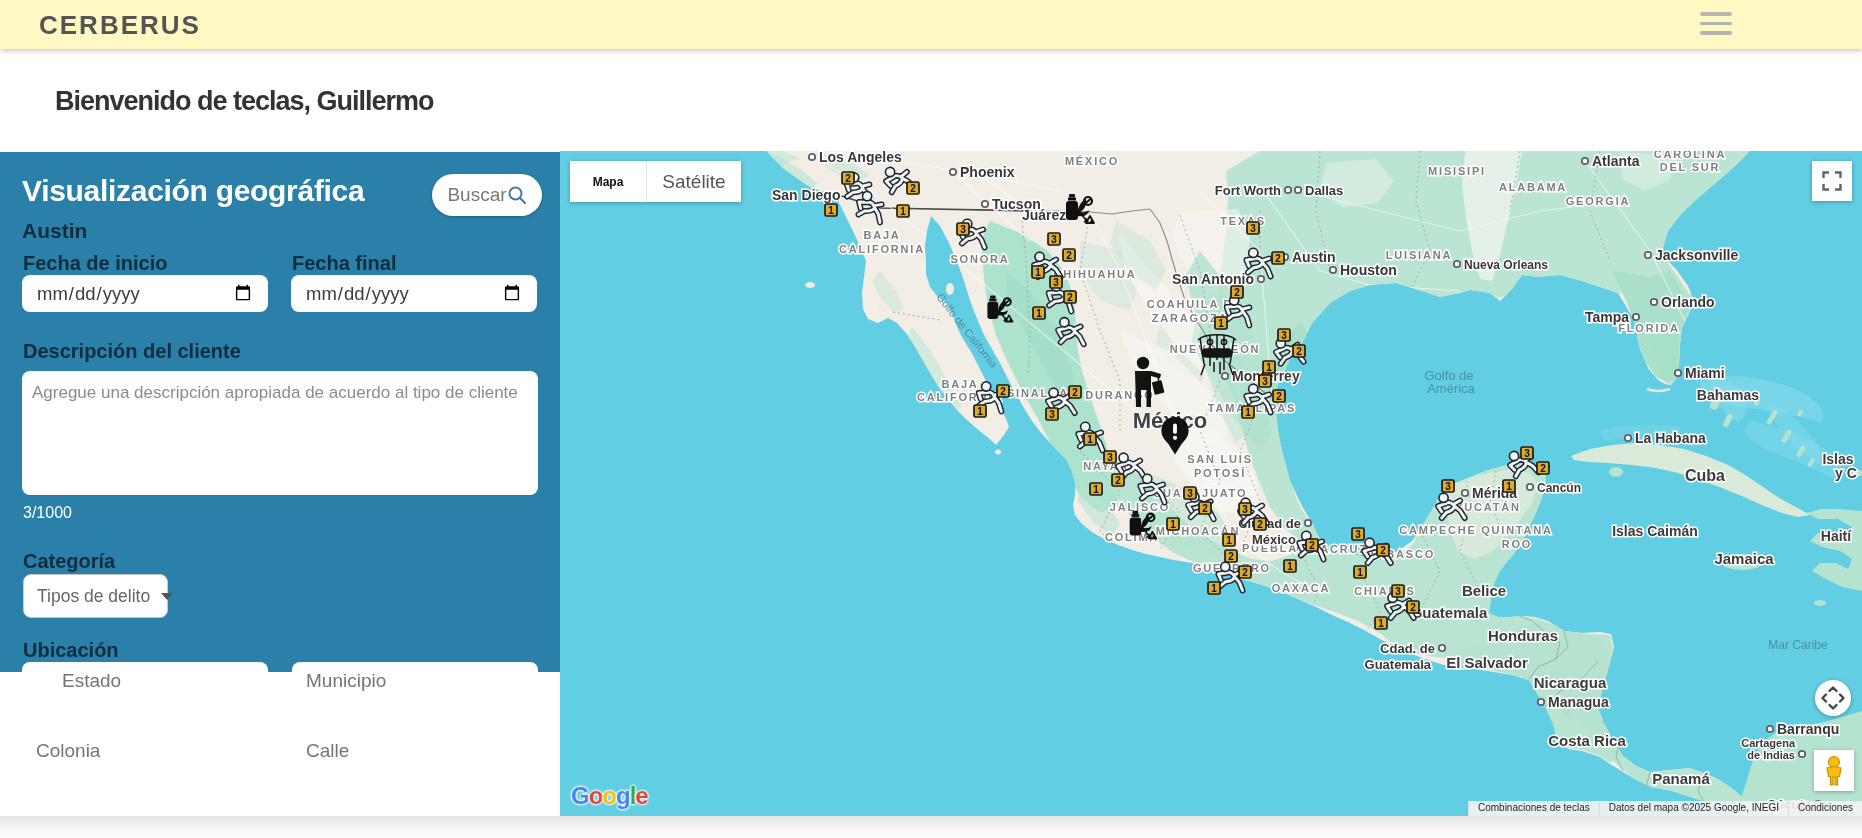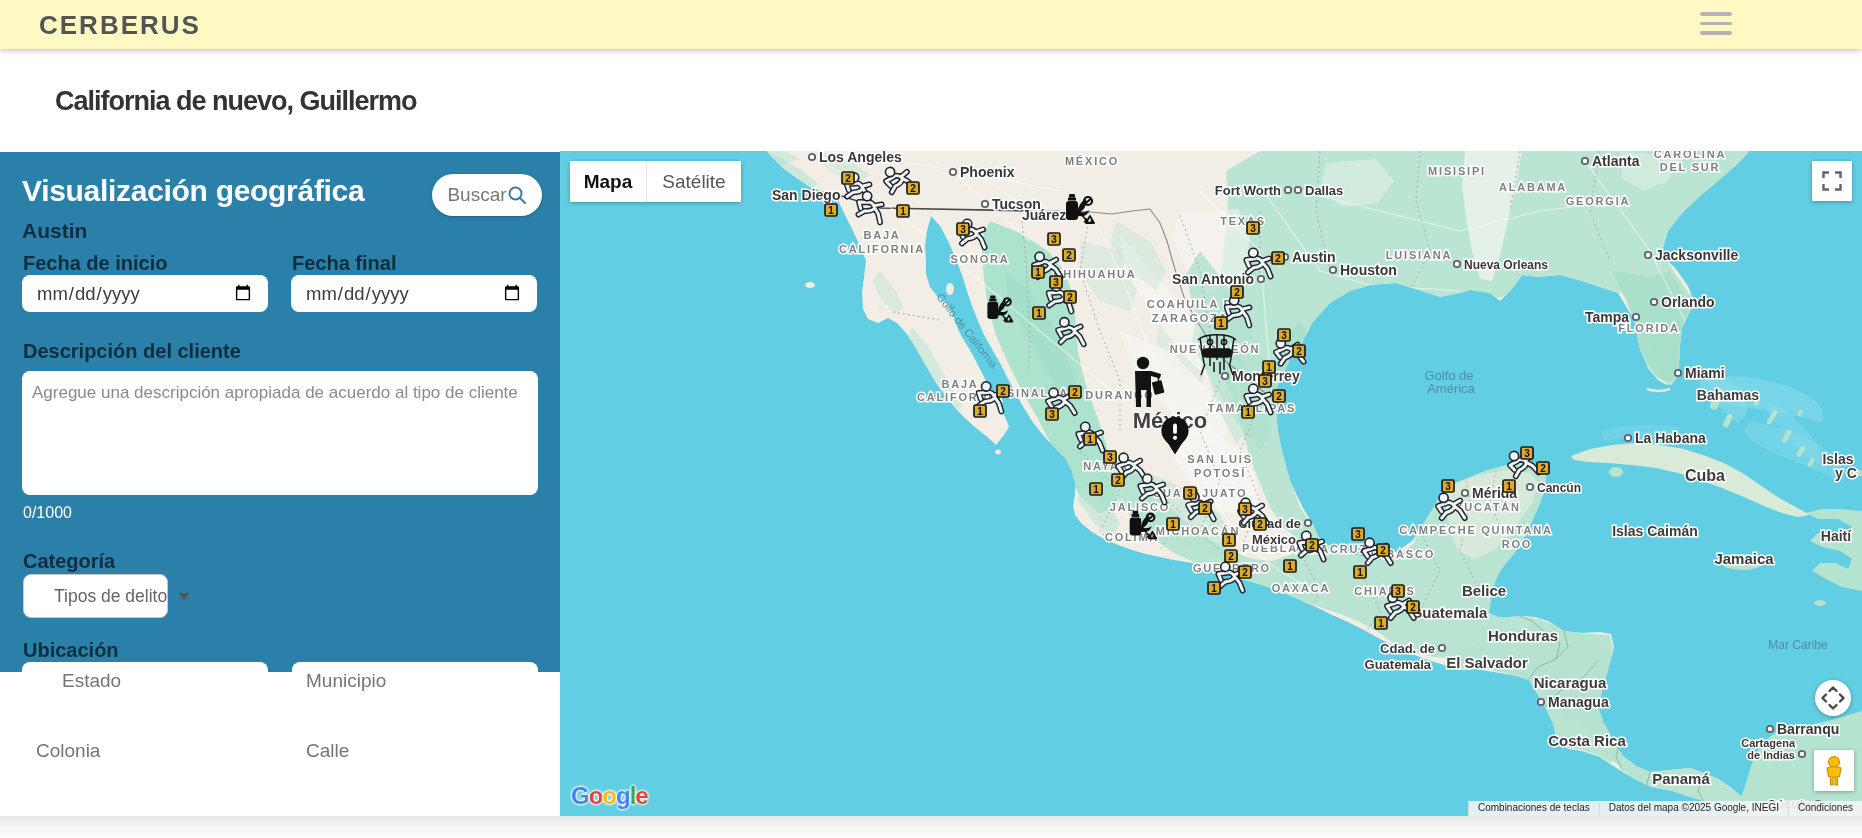--- a/index.html
+++ b/index.html
@@ -18,68 +18,68 @@
   .buscar { position:absolute; left:432px; top:22px; width:110px; height:42px; background:#fff; border-radius:21px; box-shadow:0 1px 3px rgba(0,0,0,.25); display:flex; align-items:center; justify-content:center; }
   .buscar span { color:#787878; font-size:19px; }
   .filtros { position:absolute; left:22px; top:67px; font-size:21px; font-weight:bold; color:#0e2d3e; }
   .flabel { position:absolute; font-size:20px; font-weight:bold; color:#0e2d3e; }
   .finput { position:absolute; background:#fff; border:none; border-radius:8px; font-size:19px; color:#555; font-family:"Liberation Sans",sans-serif; padding:0 14px; }
   .date { width:246px; height:37px; color:#3c3c3c; font-size:18.5px; }
   textarea.finput { width:516px; height:124px; padding:12px 10px; font-size:17px; resize:none; }
   textarea.finput::placeholder { color:#8b8b8b; opacity:1; }
   .finput::placeholder { color:#757575; opacity:1; }
   .counter { position:absolute; left:23px; top:352px; color:#fff; font-size:16px; }
-  .select { position:absolute; left:23px; top:422px; width:145px; height:44px; background:#fff; border:1px solid #c9c9c9; border-radius:8px; color:#666; font-size:17.5px; display:flex; align-items:center; padding-left:30px; gap:7px; white-space:nowrap;}
+  .select { position:absolute; left:23px; top:422px; width:145px; height:44px; background:#fff; border:1px solid #c9c9c9; border-radius:8px; color:#666; font-size:17.5px; display:flex; align-items:center; padding-left:13px; gap:7px; white-space:nowrap;}
   .caret { width:0;height:0;border-left:6px solid transparent;border-right:6px solid transparent;border-top:7px solid #555; margin-left:4px;}
 
   .footer { position:absolute; top:816px; left:0; width:1862px; height:22px; background:linear-gradient(#e6e6e4,#f6f6f4 55%,#fdfdfd); }
 
   .map { position:absolute; top:151px; left:560px; width:1302px; height:665px; background:#68d0e4; overflow:hidden; }
   .mapctl { position:absolute; left:10px; top:10px; height:41px; background:#fff; box-shadow:0 1px 4px rgba(0,0,0,.3); display:flex; z-index:20;}
-  .mapctl .m1 { width:77px; display:flex; align-items:center; justify-content:center; font-size:19px; font-weight:bold; color:#111; border-right:1px solid #e6e6e6;}
+  .mapctl .m1 { width:77px; display:flex; align-items:center; justify-content:center; font-size:12px; font-weight:bold; color:#111; border-right:1px solid #e6e6e6;}
   .mapctl .m2 { width:94px; display:flex; align-items:center; justify-content:center; font-size:19px; color:#565656; }
   .fsbtn { position:absolute; right:10px; top:10px; width:40px; height:40px; background:#fff; box-shadow:0 1px 4px rgba(0,0,0,.3); z-index:20; display:flex;align-items:center;justify-content:center;}
   .panctl { position:absolute; right:11px; top:529px; width:36px; height:36px; border-radius:50%; background:#fff; box-shadow:0 1px 4px rgba(0,0,0,.3); z-index:20;}
   .pegman { position:absolute; right:8px; top:599px; width:40px; height:41px; background:#fff; box-shadow:0 1px 4px rgba(0,0,0,.3); z-index:20; display:flex;align-items:center;justify-content:center;}
   .attrib { position:absolute; right:0; bottom:0; height:15px; display:flex; z-index:21; font-size:10px; color:#1f1f1f; }
   .attrib div { background:#f4f4f4e6; padding:1px 9px 0 9px; white-space:nowrap; border-left:1px solid #dcdcdc; }
   .glogo { position:absolute; left:11px; bottom:6px; z-index:21; font-size:24px; font-weight:bold; letter-spacing:-1px; text-shadow:0 0 2px #fff, 0 0 2px #fff, 0 0 3px #fff, 0 0 3px #fff; }
 </style>
 </head>
 <body>
   <div class="mainbg"></div>
   <div class="contentwrap"></div>
   <div class="header">
     <div class="brand">CERBERUS</div>
     <div class="burger">
       <div></div>
       <div></div>
       <div></div>
     </div>
   </div>
-  <div class="welcome">California de nuevo, Guillermo</div>
+  <div class="welcome">Bienvenido de teclas, Guillermo</div>
   <div class="footer"></div>
 
   <div class="panel">
     <div class="ptitle">Visualización geográfica</div>
     <div class="buscar">
       <span>Buscar</span>
       <svg width="20" height="20" viewBox="0 0 20 20">
         <circle cx="8.5" cy="8.5" r="6" fill="none" stroke="#3d7ca0" stroke-width="2"></circle>
         <line x1="13" y1="13" x2="18" y2="18" stroke="#3d7ca0" stroke-width="2" stroke-linecap="round"></line>
       </svg>
     </div>
     <div class="filtros">Austin</div>
     <div class="flabel" style="left:23px; top:100px;">Fecha de inicio</div>
     <div class="flabel" style="left:292px; top:100px;">Fecha final</div>
     <input class="finput date" style="left: 22px; top: 123px;" type="date">
     <input class="finput date" style="left: 291px; top: 123px;" type="date">
     <div class="flabel" style="left:23px; top:188px;">Descripción del cliente</div>
     <textarea class="finput" style="left: 22px; top: 219px;" placeholder="Agregue una descripción apropiada de acuerdo al tipo de cliente"></textarea>
-    <div class="counter">0/1000</div>
+    <div class="counter">3/1000</div>
     <div class="flabel" style="left:23px; top:398px;">Categoría</div>
     <div class="select">Tipos de delito <span class="caret"></span></div>
     <div class="flabel" style="left:23px; top:487px;">Ubicación</div>
     <input class="finput" style="left: 22px; top: 510px; width: 246px; height: 37px; padding-left: 40px;" placeholder="Estado">
     <input class="finput" style="left: 292px; top: 510px; width: 246px; height: 37px;" placeholder="Municipio">
     <input class="finput" style="left: 22px; top: 580px; width: 246px; height: 37px;" placeholder="Colonia">
     <input class="finput" style="left: 292px; top: 580px; width: 246px; height: 37px;" placeholder="Calle">
   </div>
 
   <div class="map" id="map">

